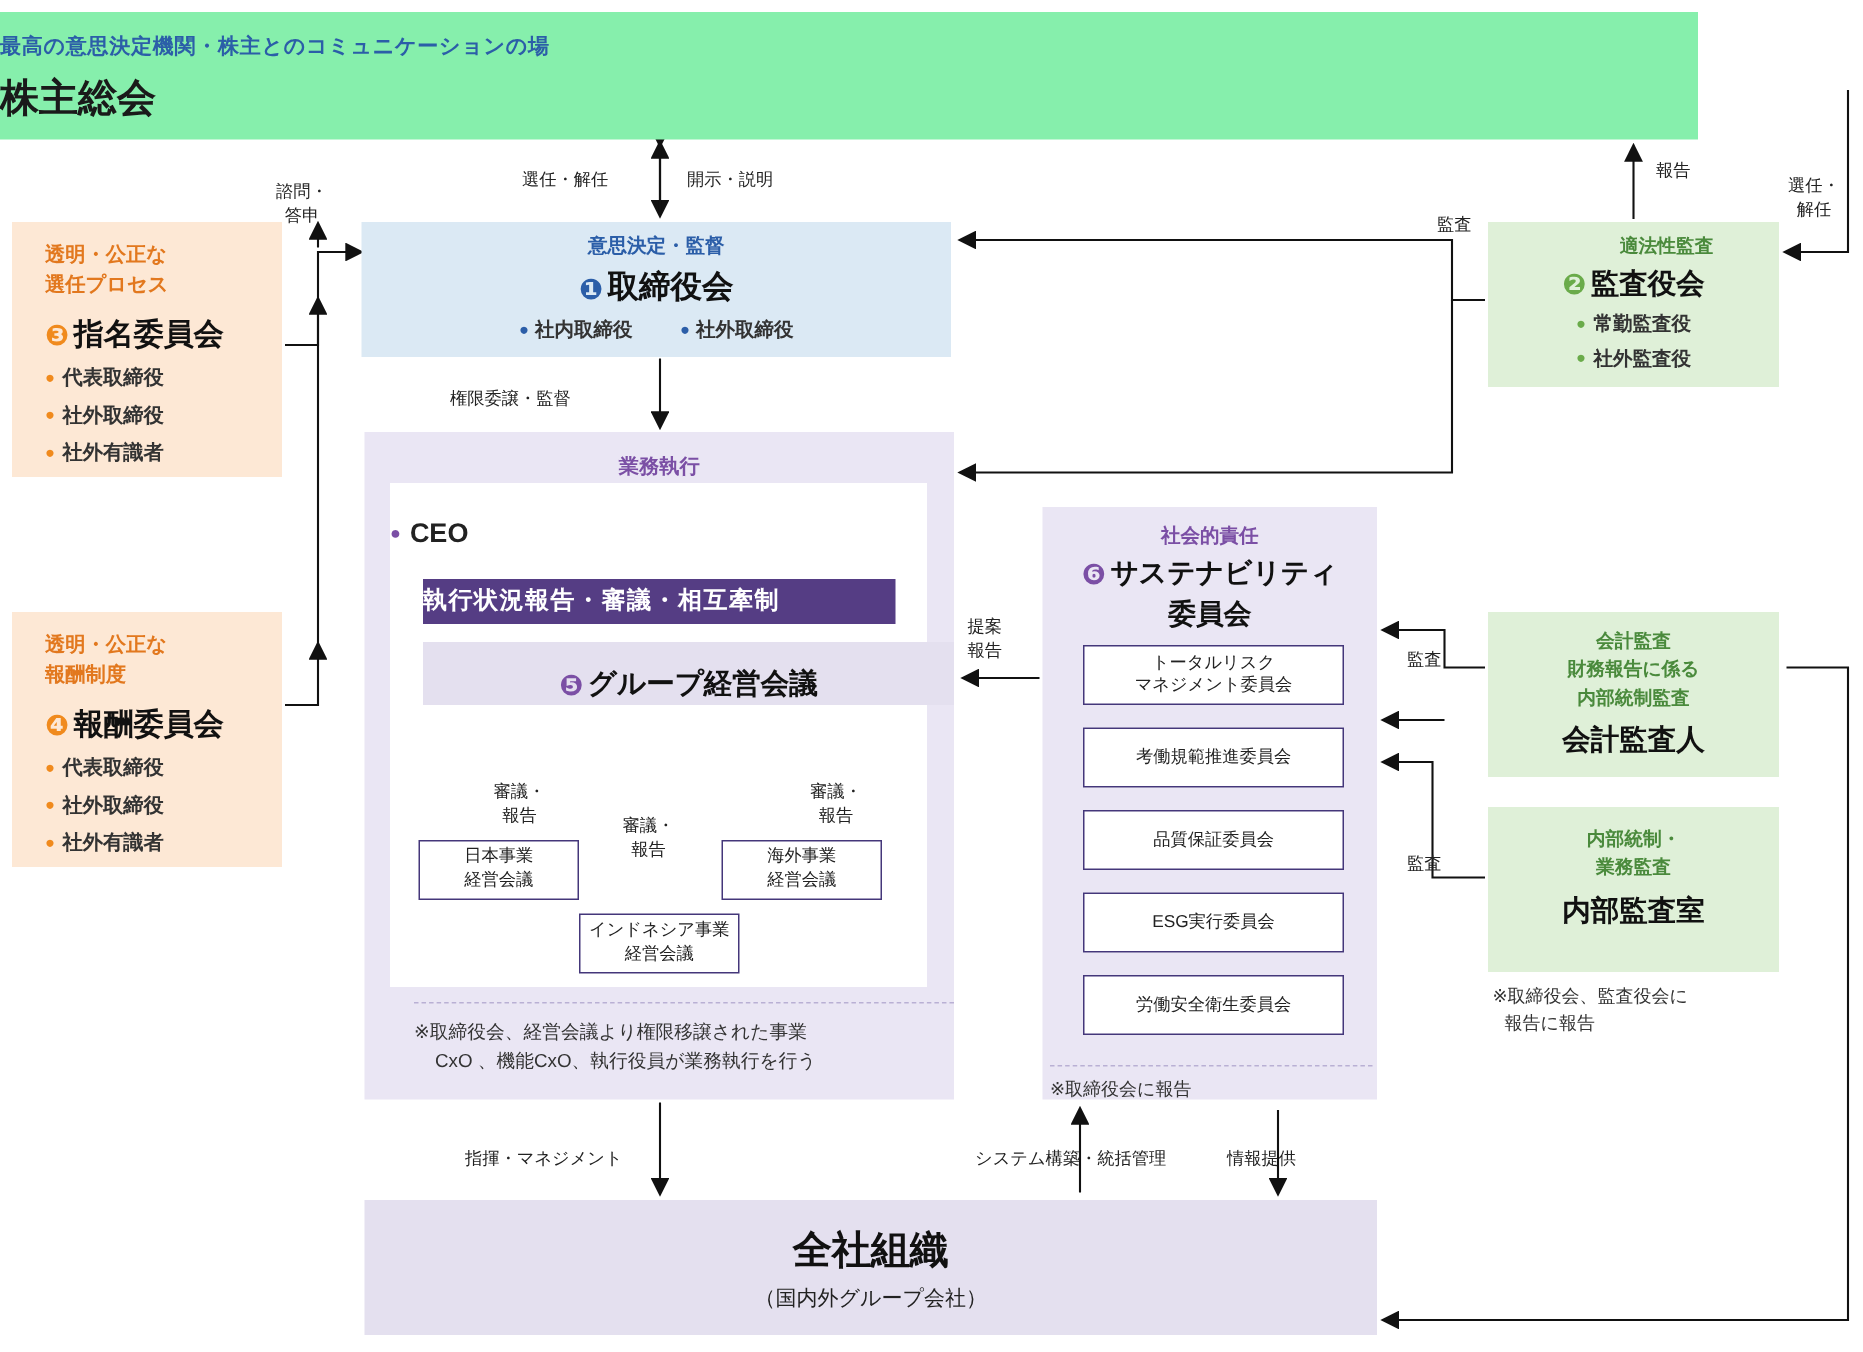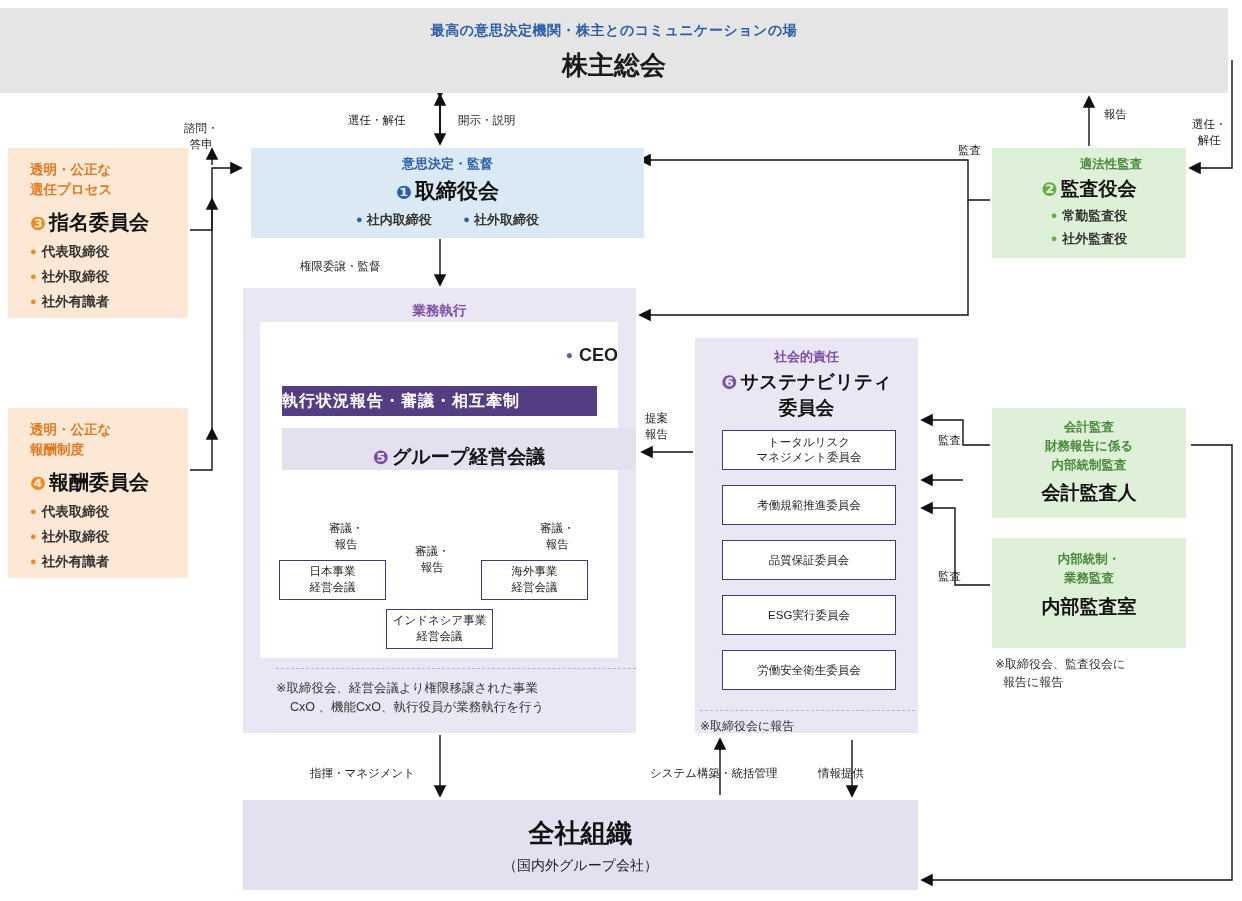--- a/index.html
+++ b/index.html
@@ -1,24 +1,24 @@
 <!DOCTYPE html>
 <html><head>
 <meta charset="utf-8">
 <style>
   html,body{margin:0;padding:0;background:#ffffff;}
   body{font-family:"Liberation Sans","DejaVu Sans",sans-serif;color:#222;}
   #canvas{position:relative;width:1242px;height:901px;overflow:hidden;}
   .box{position:absolute;box-sizing:border-box;}
   
-  #shareholders{left:0;top:8px;width:1228px;height:85px;background:#e5e5e5;text-align:center;}
+  #shareholders{left:0;top:8px;width:1132px;height:85px;background:#86efac;}
   #shareholders .sub{color:#2b5ea8;font-size:14px;font-weight:bold;padding-top:14px;letter-spacing:.5px;}
   #shareholders .main{color:#1a1a1a;font-size:26px;font-weight:bold;padding-top:8px;}
   
-  #board{left:251px;top:148px;width:393px;height:90px;background:#dbe9f4;text-align:center;}
+  #board{left:241px;top:148px;width:393px;height:90px;background:#dbe9f4;text-align:center;}
   #board .sub{color:#2b5ea8;font-size:13px;font-weight:bold;padding-top:7px;}
   #board .main{font-size:21px;font-weight:bold;padding-top:4px;color:#111;}
   #board .members{font-size:13px;font-weight:bold;color:#333;padding-top:6px;}
   #board .members span{margin:0 14px;white-space:nowrap;}
   .dot-b::before{content:"\25CF";color:#2b5ea8;font-size:11px;margin-right:4px;vertical-align:1px;}
   
   #auditboard{left:992px;top:148px;width:194px;height:110px;background:#dff0d8;text-align:center;}
   #auditboard .sub{color:#4a8a3c;font-size:12.5px;font-weight:bold;padding-top:8px;padding-left:44px;}
   #auditboard .main{font-size:19px;font-weight:bold;padding-top:3px;color:#111;}
   #auditboard .li{font-size:13px;font-weight:bold;color:#333;padding-top:5px;}
@@ -32,21 +32,21 @@
   .dot-o::before{content:"\25CF";color:#f08a1d;font-size:11px;margin-right:5px;vertical-align:1px;}
   .num{font-size:19px;vertical-align:-1px;margin-right:3px;}
   .num-o{color:#f08a1d;}
   .num-g{color:#6aab4a;}
   .num-b{color:#2b5ea8;}
   .num-p{color:#7b4fa5;}
   
   #exec{left:243px;top:288px;width:393px;height:445px;background:#eae6f4;}
   #exec .hd{color:#7b4fa5;font-size:13.5px;font-weight:bold;text-align:center;padding-top:14px;}
   #execinner{position:absolute;left:260px;top:322px;width:358px;height:336px;background:#ffffff;}
-  #ceo{position:absolute;left:260px;top:345px;width:358px;text-align:right;font-size:18px;font-weight:bold;}
+  #ceo{position:absolute;left:260px;top:345px;width:358px;text-align:left;font-size:18px;font-weight:bold;}
   #ceo .d::before{content:"\25CF";color:#7b4fa5;font-size:12px;margin-right:6px;vertical-align:2px;}
   #purplebar{position:absolute;left:282px;top:386px;width:315px;height:30px;background:#553d84;color:#fff;font-size:16px;font-weight:bold;line-height:30px;letter-spacing:1px;}
   #groupmtg{position:absolute;left:282px;top:428px;width:354px;height:42px;background:#e4e0ef;text-align:center;line-height:58px;font-size:19px;font-weight:bold;color:#111;}
   .smallbox{position:absolute;border:1px solid #44377a;background:#fff;text-align:center;font-size:11.5px;line-height:1.35;color:#222;display:flex;align-items:center;justify-content:center;}
   #jp{left:279px;top:560px;width:105px;height:38px;}
   #ov{left:481px;top:560px;width:105px;height:38px;}
   #id{left:386px;top:609px;width:105px;height:38px;}
   #execnote{position:absolute;left:260px;top:668px;width:360px;font-size:12.5px;color:#333;line-height:1.55;border-top:1px dashed #b9b0d4;padding-top:10px;margin-left:16px;}
   
   #susta{left:695px;top:338px;width:223px;height:395px;background:#eae6f4;}

